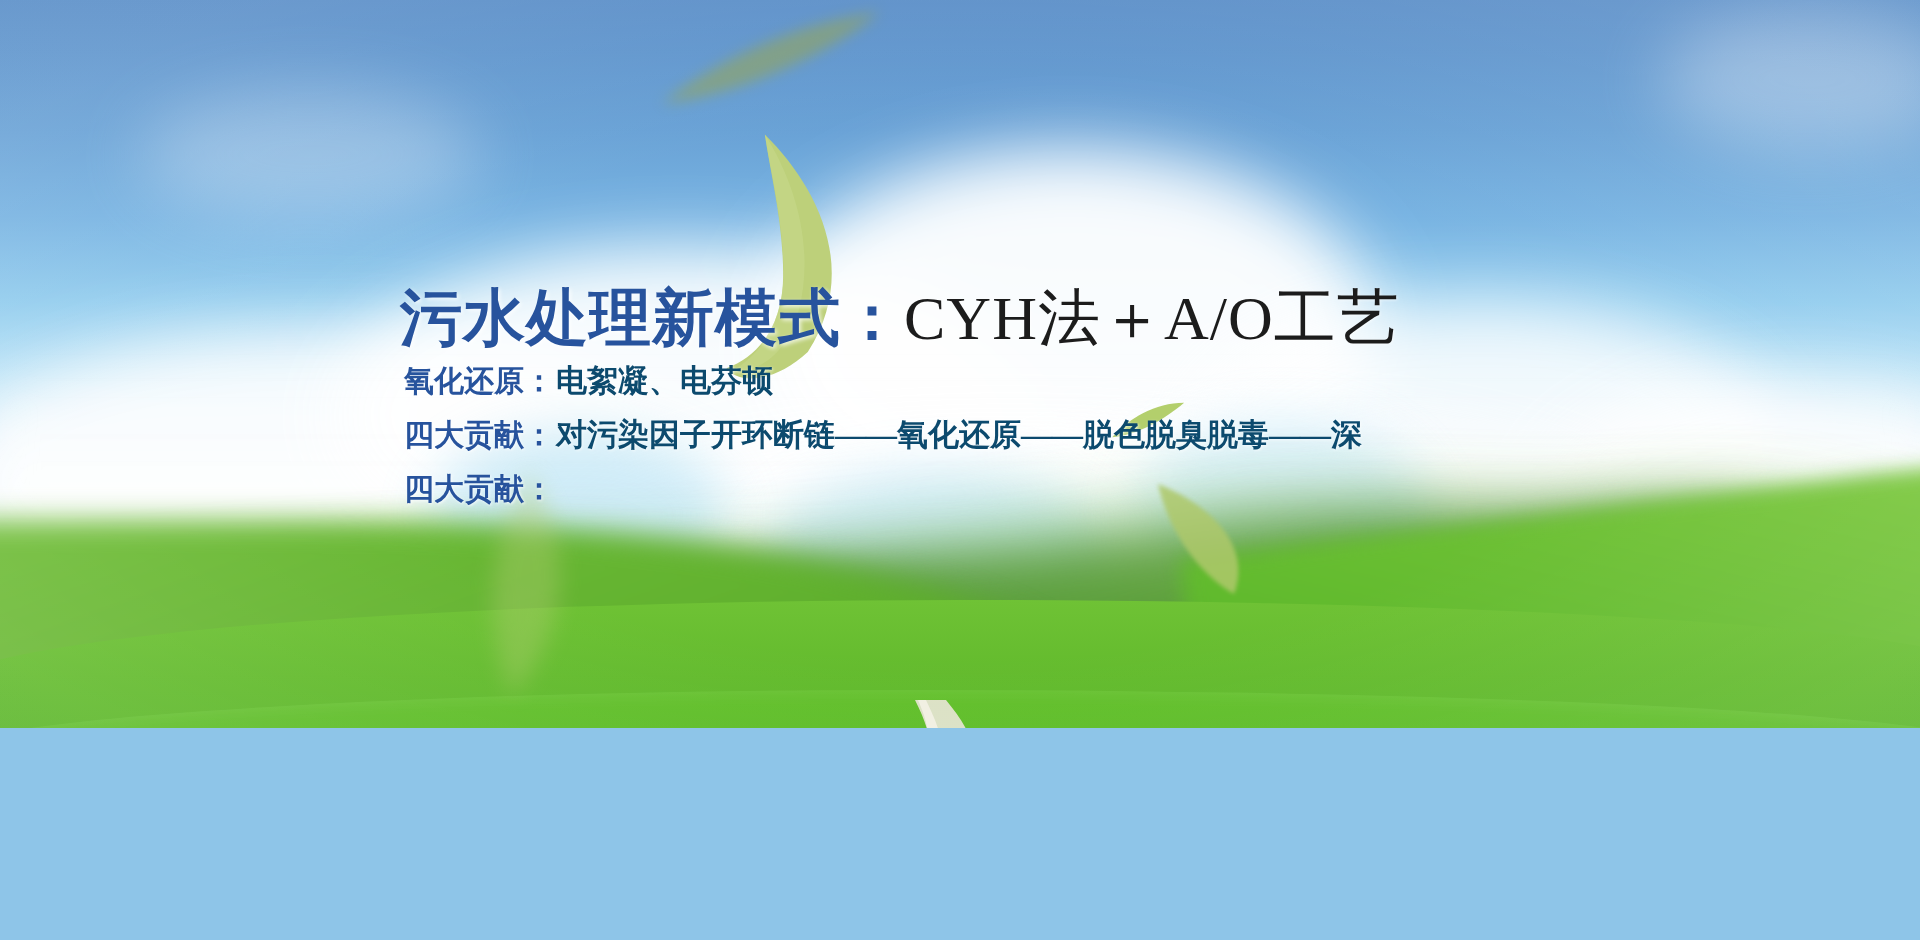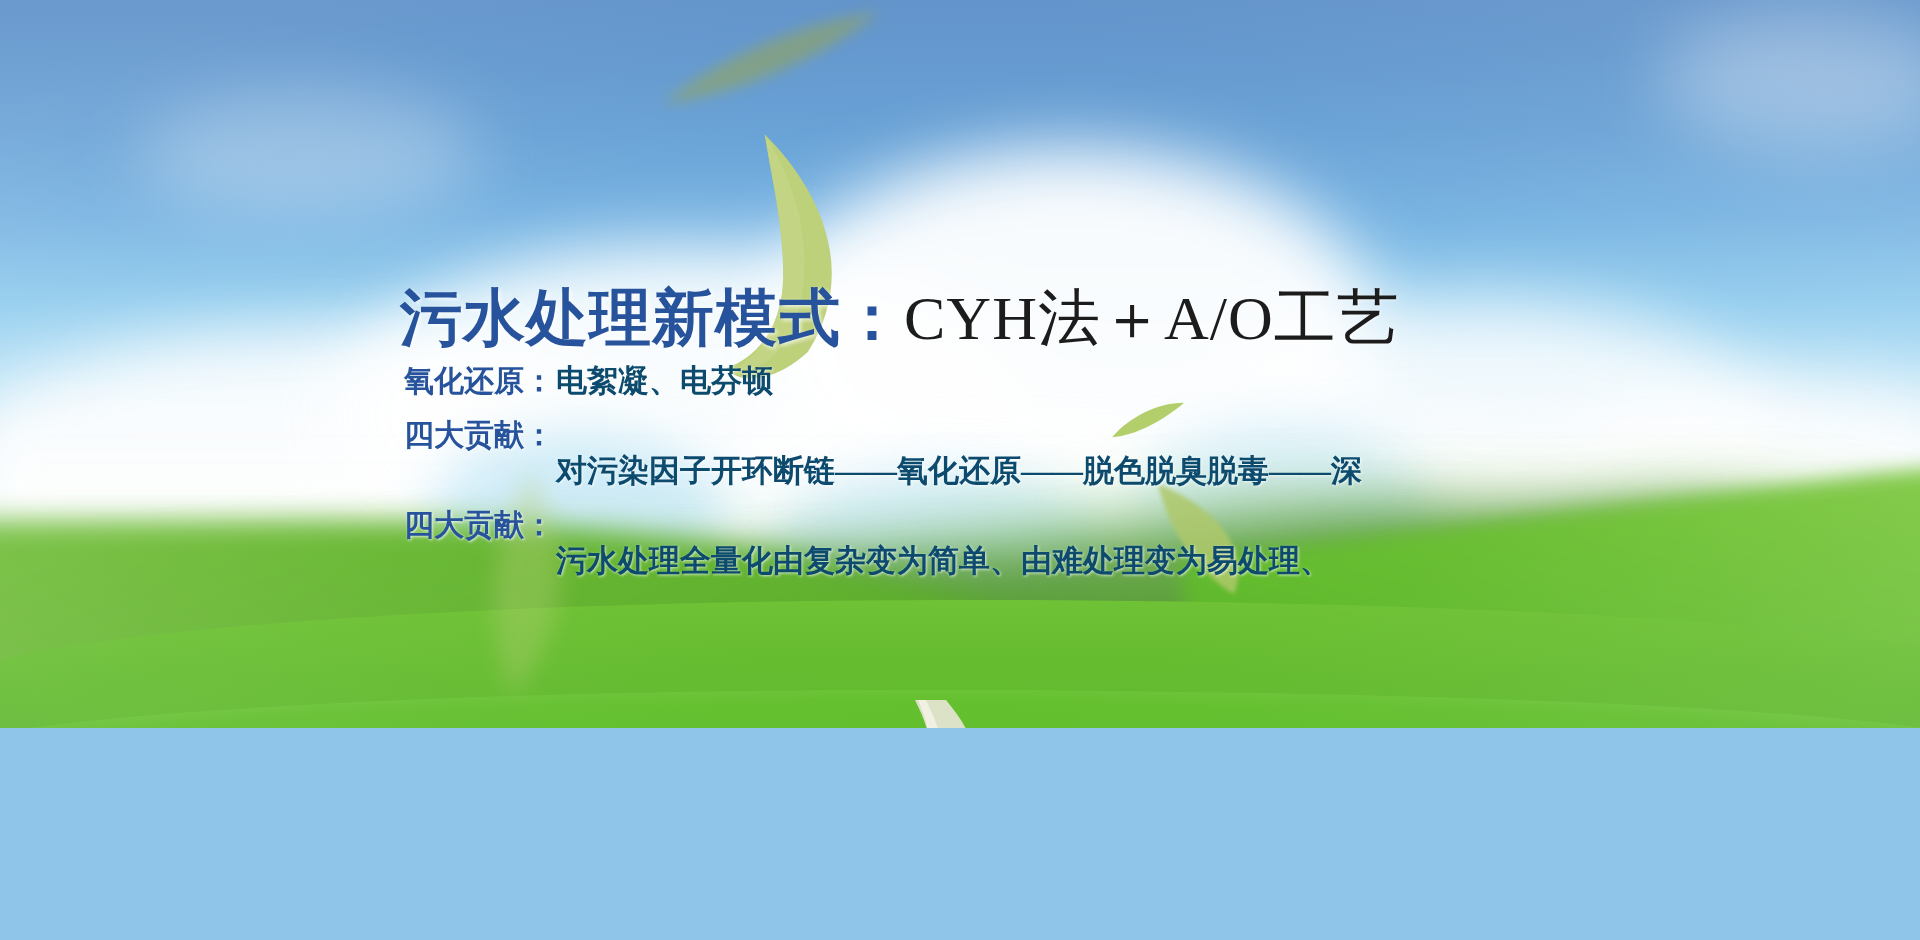--- a/index.html
+++ b/index.html
@@ -145,21 +145,21 @@
   .row .lbl{
     flex:0 0 152px;
     color:#27539d;font-weight:700;font-size:30px;line-height:46px;
     text-shadow:1px 1px 3px rgba(255,255,255,.8);
     letter-spacing:0px;white-space:nowrap;
   }
   .row .val{
     color:#0c4a6e;font-weight:700;font-size:31px;line-height:46px;
     text-shadow:1px 1px 3px rgba(255,255,255,.7);
   }
-  .row .val .l2{display:block;margin-top:36px;}
+  .row .val .l2{display:block;}
 </style>
 </head>
 <body>
 
 <div id="slide">
 
   <div class="sky"></div>
   <div class="cloud c6"></div>
   <div class="cloud c7"></div>
   <div class="cloud c1"></div>
@@ -244,18 +244,17 @@
     <div class="row">
       <div class="lbl">四大贡献：</div>
       <div class="val">
         <span class="l2">对污染因子开环断链——氧化还原——脱色脱臭脱毒——深</span>
       </div>
     </div>
 
     <div class="row">
       <div class="lbl">四大贡献：</div>
       <div class="val">
-        <span class="l2">污水处理全量化由复杂变为简单、由难处理变为易处理、</span>
       </div>
     </div>
 
   </div>
 </div>
 
 </body></html>

